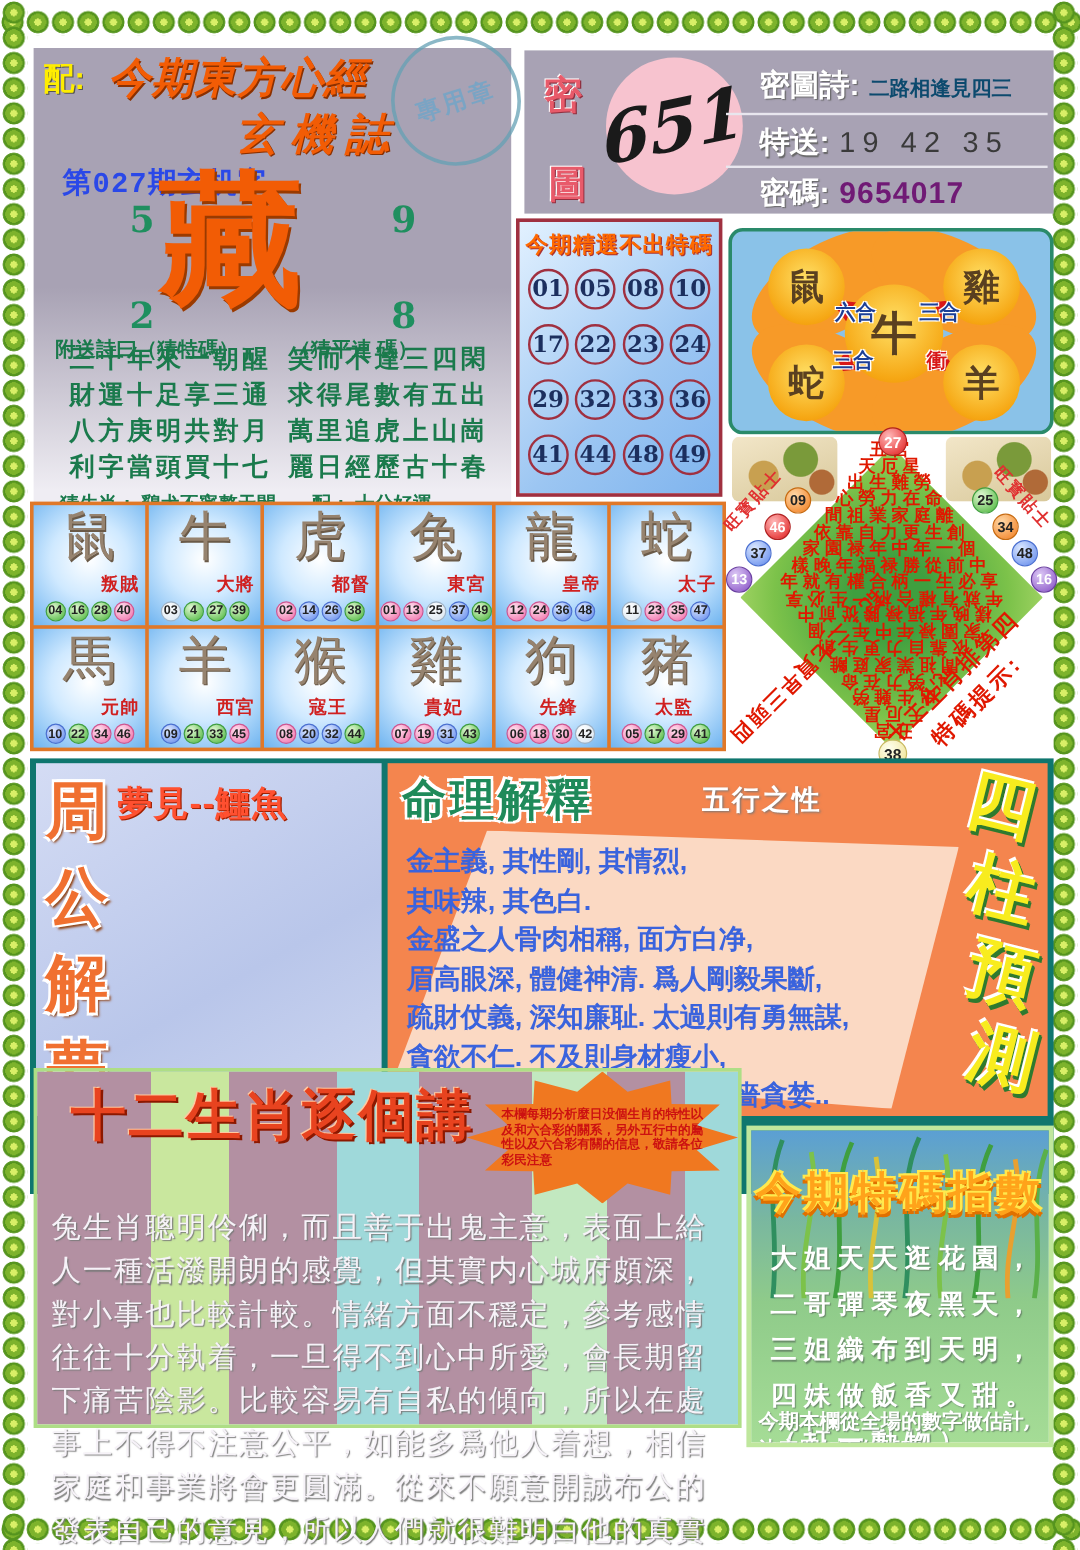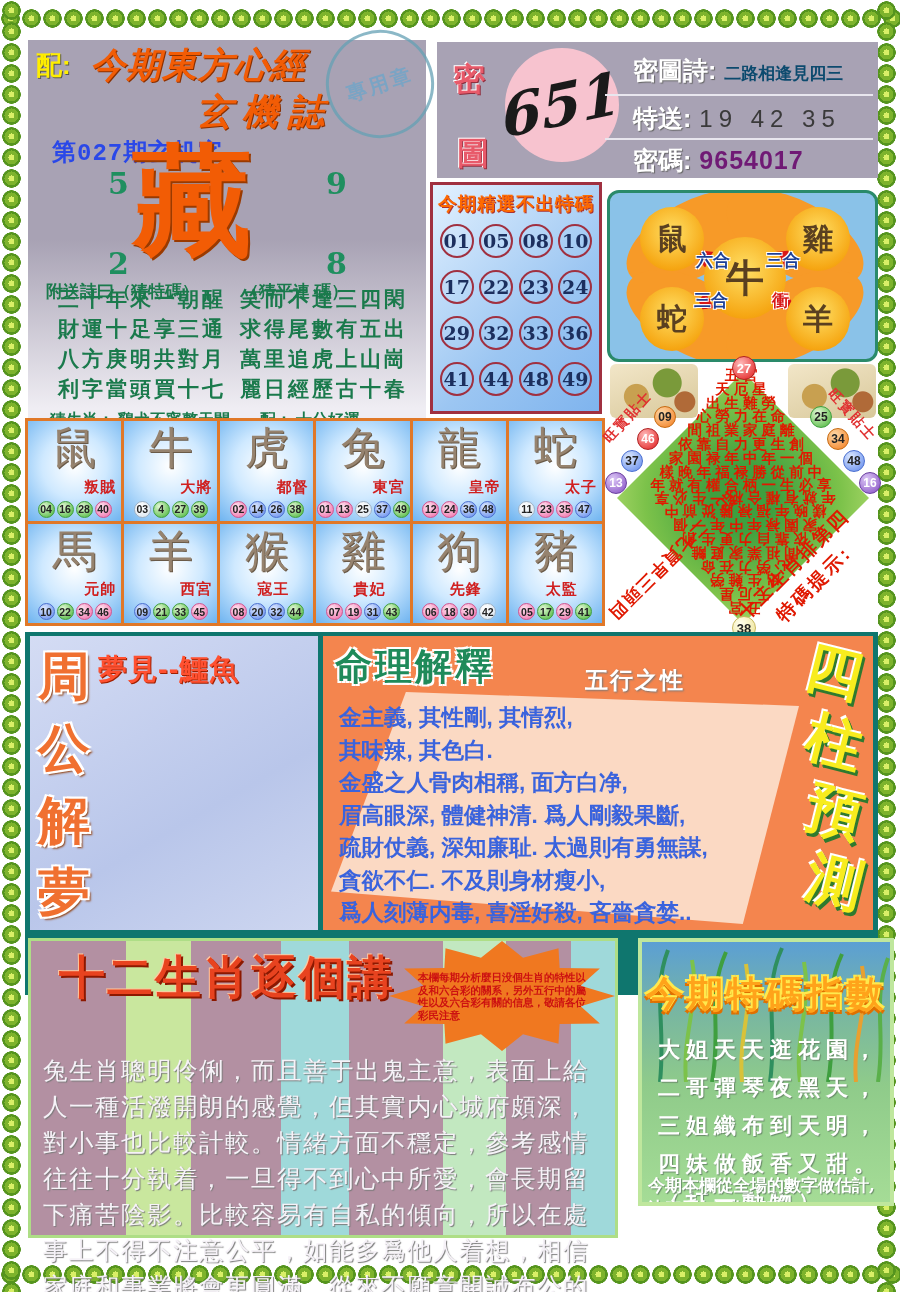--- a/index.html
+++ b/index.html
@@ -140,41 +140,41 @@
      text-shadow:-2px -2px 0 #fff,2px -2px 0 #fff,-2px 2px 0 #fff,2px 2px 0 #fff,3px 3px 2px #904010;}
   .dhead{position:absolute;left:68px;top:14px;color:#ff5030;font-size:29px;font-weight:900;letter-spacing:1px;
      text-shadow:1px 1px 0 #a02000;}
   .dbody{position:absolute;left:66px;top:70px;width:212px;color:#f2d41c;font-size:20px;line-height:28px;
      font-weight:700;text-shadow:1px 1px 0 #a05010;}
   .fate{position:absolute;left:298px;top:4px;width:550px;height:294px;background:#f4854e;overflow:hidden;}
   .ftrap{position:absolute;left:8px;top:56px;width:468px;height:232px;background:#fbd9c3;
      clip-path:polygon(16% 0%,100% 6%,88% 100%,0% 86%);}
   .ftitle{position:absolute;left:12px;top:6px;color:#1f8a5a;font-size:37px;font-weight:900;letter-spacing:3px;
      text-shadow:-2px -2px 0 #fff,2px -2px 0 #fff,-2px 2px 0 #fff,2px 2px 0 #fff;}
-  .fsub{position:absolute;left:262px;top:29px;color:#fff;font-size:23px;font-weight:900;letter-spacing:2px;
+  .fsub{position:absolute;left:262px;top:15px;color:#fff;font-size:23px;font-weight:900;letter-spacing:2px;
      text-shadow:1px 1px 2px #777;}
   .flines{position:absolute;left:16px;top:66px;width:460px;color:#3a63dd;font-size:22.5px;line-height:32.5px;
      font-weight:700;white-space:pre-line;}
   .fside{position:absolute;left:474px;top:0;width:76px;height:294px;}
   .fside span{display:block;text-align:center;font-size:56px;line-height:70px;font-weight:900;color:#f8ec1e;
      font-family:"DejaVu Serif",serif;transform:rotate(14deg);
      text-shadow:-2px -2px 0 #fff,2px 2px 0 #2f7a2f,3px 3px 0 #2f7a2f;}
   
-  .talk{left:28px;top:938px;width:590px;height:300px;border:3px solid #aede86;
+  .talk{left:28px;top:890px;width:590px;height:300px;border:3px solid #aede86;
      background:repeating-linear-gradient(90deg,#b390a2 0 95px,#c9e79e 95px 160px,#b390a2 160px 250px,#9fd9da 250px 318px,#b390a2 318px 412px,#c2e8c0 412px 475px,#b390a2 475px 540px,#9fd9da 540px 590px);}
   .ttitle{position:absolute;left:28px;top:6px;color:#e8431f;font-size:46px;font-weight:900;letter-spacing:2px;
      text-shadow:2px 2px 0 #8c1800,-1px -1px 0 #ffc8a0;}
   .burst{position:absolute;left:358px;top:0px;width:226px;height:110px;background:#f07820;
      clip-path:polygon(100% 50%,84.8% 59.3%,93.3% 75%,75.5% 75.5%,75% 93.3%,59.3% 84.8%,50% 100%,40.7% 84.8%,25% 93.3%,24.5% 75.5%,6.7% 75%,15.2% 59.3%,0 50%,15.2% 40.7%,6.7% 25%,24.5% 24.5%,25% 6.7%,40.7% 15.2%,50% 0,59.3% 15.2%,75% 6.7%,75.5% 24.5%,93.3% 25%,84.8% 40.7%);
      display:flex;align-items:center;justify-content:center;}
   .burst-text{width:168px;color:#cc1111;font-size:10.5px;line-height:12.5px;font-weight:700;}
   .tbody{position:absolute;left:12px;top:112px;width:566px;color:#f6f2f8;font-size:24.5px;line-height:36px;
      letter-spacing:1.5px;font-family:"DejaVu Serif",serif;text-shadow:1px 1px 1px #7a7a7a;}
   
-  .idx{left:638px;top:938px;width:256px;height:268px;border:4px solid #bfe79d;
+  .idx{left:622px;top:938px;width:256px;height:268px;border:4px solid #bfe79d;
      background:linear-gradient(180deg,#5b9fd4 0%,#79b7a0 28%,#8fcb8a 55%,#a5dc96 100%);overflow:hidden;}
   .grass{position:absolute;left:0;top:0;width:100%;height:140px;}
   .ititle{position:absolute;left:0;right:0;top:28px;text-align:center;color:#ffa31a;font-size:37px;
      font-weight:900;letter-spacing:3px;
      text-shadow:-2px -2px 0 #ffe94d,2px -2px 0 #ffe94d,-2px 2px 0 #e07000,2px 2px 0 #e07000;}
   .riddle{position:absolute;left:16px;top:88px;color:#fff;font-size:22px;line-height:38px;letter-spacing:6px;
      font-weight:700;font-family:"DejaVu Serif",serif;text-shadow:1px 1px 1px #6a8a6a;white-space:pre-line;}
   .inote{position:absolute;left:6px;top:282px;color:#fff;font-size:17px;line-height:23px;font-weight:700;
      font-family:"DejaVu Serif",serif;text-shadow:1px 1px 1px #6a8a6a;white-space:pre-line;top:232px;}
   .iballs{position:absolute;left:3px;top:280px;display:flex;gap:5px;}

